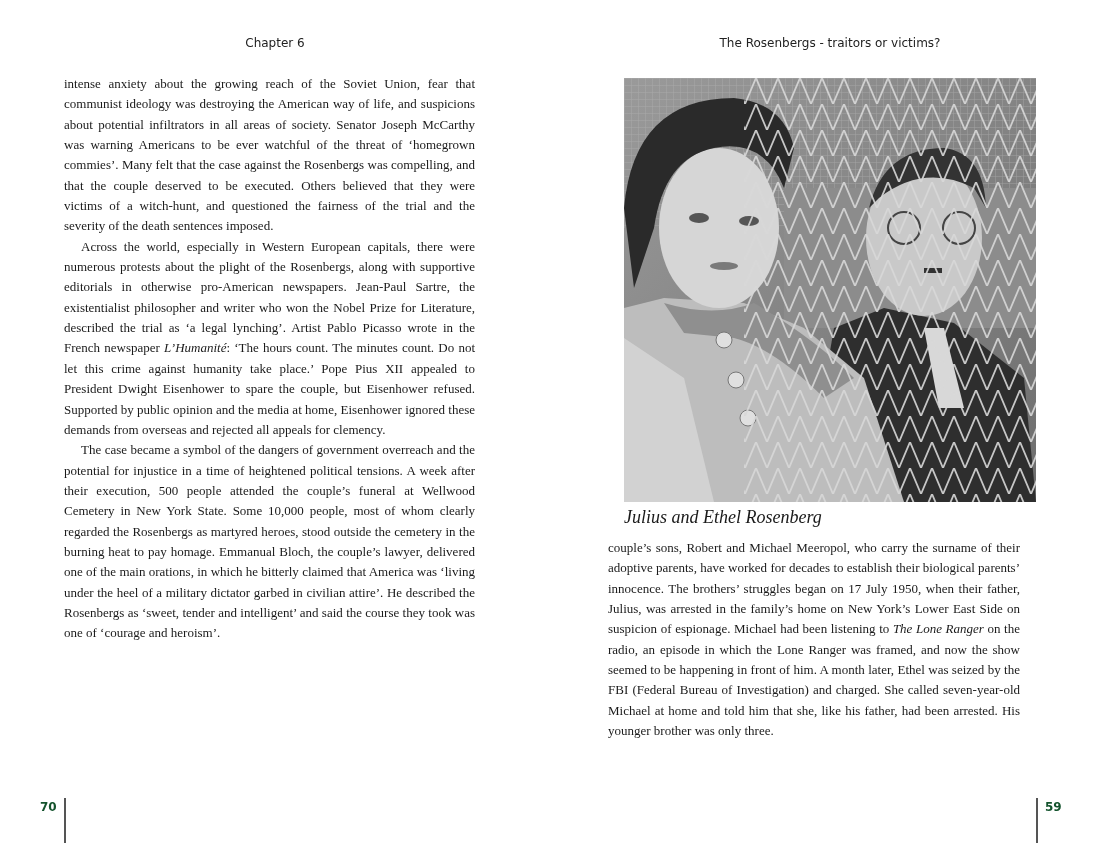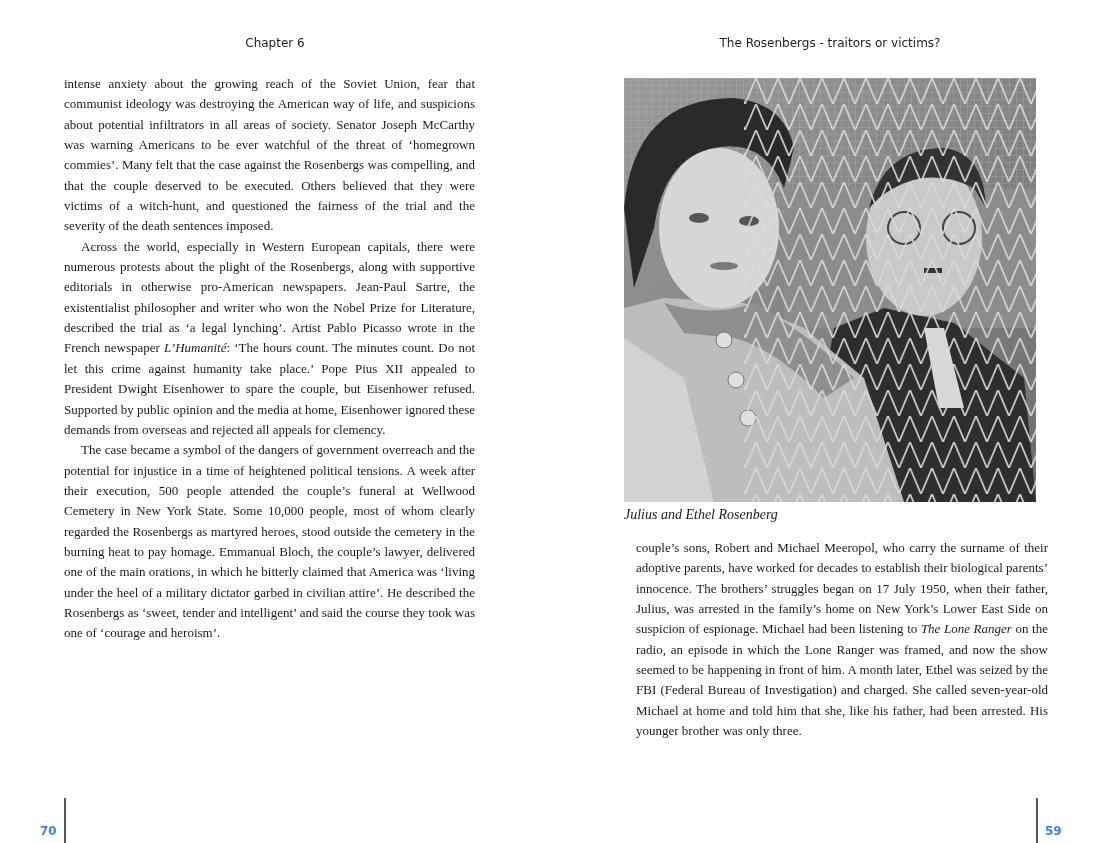--- a/index.html
+++ b/index.html
@@ -16,34 +16,34 @@
   .rh-right { left: 0; width: 560px; text-align: center; }
   .body-text {
     position: absolute; left: 64px; top: 74px; width: 411px;
     font-family: "Liberation Serif", "DejaVu Serif", serif;
     font-size: 13px; line-height: 20.35px; color: #1a1a1a;
     text-align: justify; hyphens: manual;
   }
   .body-text p { margin: 0; text-indent: 0; }
   .body-text p.indent { text-indent: 17px; }
   .body-text p.first { text-indent: 0; }
-  .right-text { left: 86px; top: 538px; width: 412px; }
+  .right-text { left: 58px; top: 538px; width: 412px; }
   .photo {
     position: absolute; left: 74px; top: 78px; width: 412px; height: 424px;
     background: #8a8a8a; overflow: hidden;
   }
   .photo svg { display: block; width: 100%; height: 100%; }
   .caption {
     position: absolute; left: 74px; top: 507px;
     font-family: "Liberation Serif", "DejaVu Serif", serif;
-    font-style: italic; font-size: 14px; color: #1a1a1a;
+    font-style: italic; font-size: 18px; color: #1a1a1a;
   }
   .folio {
-    position: absolute; top: 824px;
-    font-family: "DejaVu Sans", sans-serif; font-weight: bold; font-size: 12px; color: #3b82f6;
+    position: absolute; top: 800px;
+    font-family: "DejaVu Sans", sans-serif; font-weight: bold; font-size: 12px; color: #14532d;
   }
   .folio-left { left: 40px; }
   .folio-right { left: 495px; }
   .folio-rule { position: absolute; top: 798px; width: 1.5px; height: 45px; background: #555; }
   .rule-left { left: 64px; }
   .rule-right { left: 486px; }
   em { font-style: italic; }
 </style>
 </head>
 <body>

